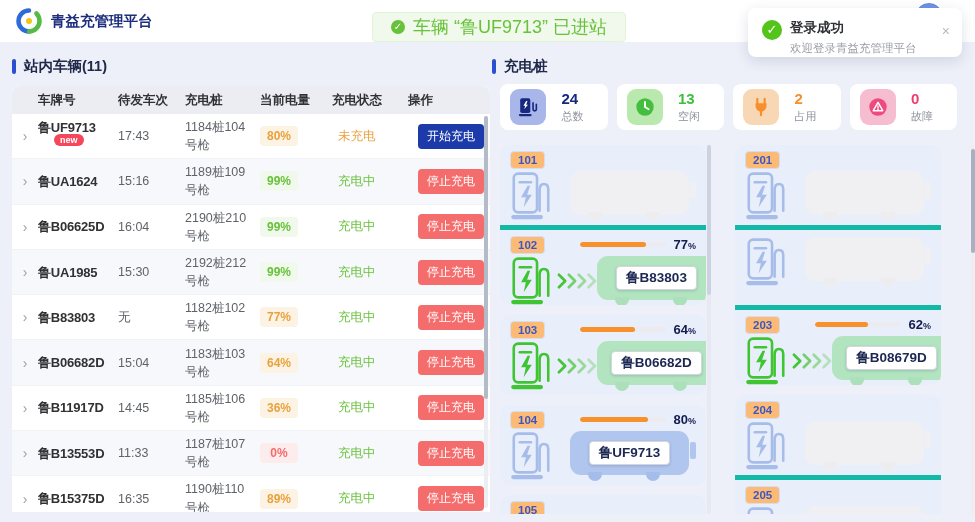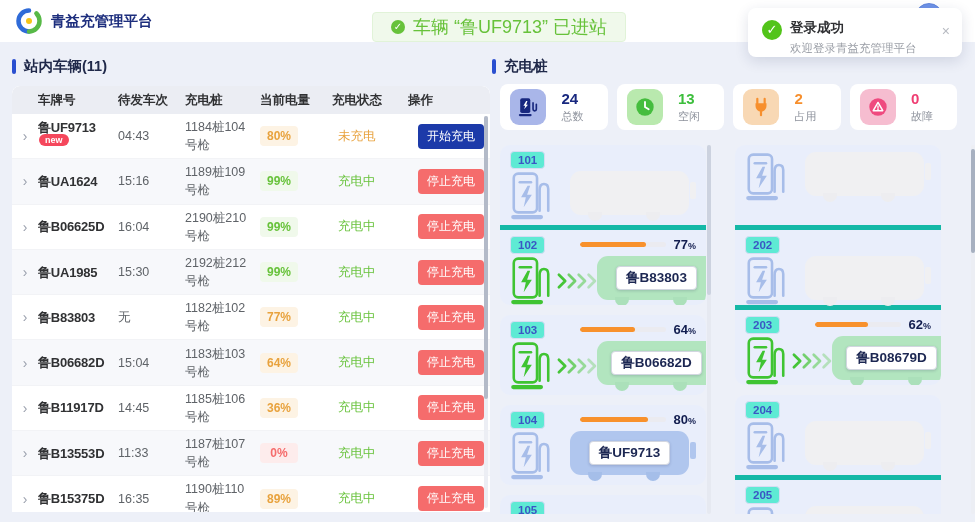--- a/index.html
+++ b/index.html
@@ -30,21 +30,21 @@
   .table{position:absolute;top:30px;left:0;right:0;bottom:0;background:#fff;border-radius:8px 8px 0 0;overflow:hidden}
   .thead,.trow{display:grid;grid-template-columns:26px 80px 67px 75px 72px 76px 1fr;align-items:center}
   .thead{height:28px;background:#ebedf3;border-radius:8px 8px 0 0}
   .thead .cell{font-size:12.5px;font-weight:700;color:#303133}
   .trow{height:45.3px;border-bottom:1px solid #f2f3f6;box-sizing:border-box;background:#fff}
   .trow.alt{background:#f7f8fb}
   .cell{overflow:hidden}
   .chev{text-align:center;color:#9aa0ad;font-size:14px;cursor:pointer}
   .plate-txt{font-size:13px;font-weight:700;color:#303133;letter-spacing:-.2px}
   .new-badge{display:inline-block;background:#f5475c;color:#fff;font-size:9px;font-weight:700;line-height:12px;
-             padding:0 6px;border-radius:7px;margin-left:1px;transform:translateY(-8px)}
+             padding:0 6px;border-radius:7px;margin-left:16px;transform:translateY(-8px)}
   .c-depart,.c-pile{font-size:12.5px;color:#5f6368}
   .c-pile{line-height:1.45;padding-right:8px}
   .batt{display:inline-block;min-width:24px;text-align:center;padding:3px 7px;border-radius:4px;font-size:12px;font-weight:600}
   .batt.warn{background:#fdf3e4;color:#e8a23d}
   .batt.good{background:#f0f9eb;color:#67c23a}
   .batt.bad{background:#fdecec;color:#f56c6c}
   .status{font-size:12.5px;padding-left:6px}
   .status.s-idle{color:#e8a23d}
   .status.s-charging{color:#67c23a}
   .act{padding-left:10px}
@@ -69,21 +69,21 @@
   .pile-col{position:absolute;top:3px;width:206px}
   #col0{left:0} #col1{left:235px}
   .col-scroll{left:207px;top:3px;bottom:0;background:#e6e9f1}
   .col-scroll .thumb{top:0;height:150px;background:#ccd2df}
   .page-scroll{left:471px;top:3px;bottom:0}
   .page-scroll .thumb{top:4px;height:104px;background:#a7b0c0}
   .pile-group{background:#e9eefb;border-radius:10px;margin-bottom:10px;overflow:hidden}
   .pile-row{padding:5px 10px;height:80px;box-sizing:border-box}
   .pile-row + .pile-row{border-top:5px solid #14b8a6}
   .row-top{display:flex;align-items:center;height:19px}
-  .pid{font-size:11.5px;font-weight:600;color:#3a57c4;background:#5eead4;border:1px solid #d5ddf3;border-radius:4px;padding:0 7px;line-height:16px}
+  .pid{font-size:11.5px;font-weight:600;color:#3a57c4;background:#fdba74;border:1px solid #d5ddf3;border-radius:4px;padding:0 7px;line-height:16px}
   .prog{margin-left:auto;display:flex;align-items:center;gap:8px}
   .track{width:86px;height:5px;border-radius:3px;background:#ebebf0;overflow:hidden}
   .fill{height:100%;border-radius:3px;background:#f8912c}
   .pct{font-size:13px;font-weight:700;color:#121d4f}
   .pct .sm{font-size:9px}
   .row-body{display:flex;align-items:center;margin-top:2px;height:50px}
   .pile-svg{width:42px;height:50px;flex:none}
   .p-idle{color:#a7bde9} .p-charging{color:#3fc432} .p-occupied{color:#a7bde9}
   .arrows{width:42px;height:18px;margin-left:3px;flex:none}
   
@@ -143,21 +143,21 @@
           <div class="cell">当前电量</div>
           <div class="cell">充电状态</div>
           <div class="cell">操作</div>
         </div>
       <div id="tbody">
   <div class="trow">
     <div class="cell chev">›</div>
     <div class="cell">
       <span class="plate-txt">鲁UF9713</span><span class="new-badge">new</span>
     </div>
-    <div class="cell c-depart">04:43</div>
+    <div class="cell c-depart">17:43</div>
     <div class="cell c-pile">1184桩104号枪</div>
     <div class="cell"><span class="batt warn">80%</span></div>
     <div class="cell status s-idle">未充电</div>
     <div class="cell act"><button class="btn start">开始充电</button></div>
   </div>
   <div class="trow alt">
     <div class="cell chev">›</div>
     <div class="cell">
       <span class="plate-txt">鲁UA1624</span>
     </div>
@@ -452,42 +452,42 @@
               </div>
             </div>
           </div>
         </div>
       <div class="vscroll col-scroll">
           <div class="thumb"></div>
         </div>
       <div class="pile-col" id="col1">
           <div class="pile-group">
             <div class="pile-row">
+              <div class="row-top">
+                <span class="pid">201</span>
+              </div>
               <div class="row-body">
   <svg class="pile-svg p-idle" viewBox="0 0 46 58">
     <g fill="none" stroke="currentColor" stroke-width="3" stroke-linecap="round">
       <rect x="3" y="3" width="27" height="45" rx="5"></rect>
       <line x1="10" y1="13" x2="23" y2="13"></line>
       <path d="M33 46V22c0-5 2-7 5-7s5 2 5 6v25"></path>
     </g>
     <path d="M19 17l-7.5 13.5h5.5L14.5 42l9.5-14.5h-5.5L22 17z" fill="currentColor"></path>
     <rect x="0" y="51" width="37" height="5" rx="2.5" fill="currentColor"></rect>
   </svg>
   <div class="bus ghost">
     <div class="bus-body"></div>
     <div class="bus-tab"></div>
                   <div class="wheel w1"></div>
                   <div class="wheel w2"></div>
   </div>
               </div>
             </div>
             <div class="pile-row">
-              <div class="row-top">
-                <span class="pid">202</span>
-              </div>
               <div class="row-body">
   <svg class="pile-svg p-idle" viewBox="0 0 46 58">
     <g fill="none" stroke="currentColor" stroke-width="3" stroke-linecap="round">
       <rect x="3" y="3" width="27" height="45" rx="5"></rect>
       <line x1="10" y1="13" x2="23" y2="13"></line>
       <path d="M33 46V22c0-5 2-7 5-7s5 2 5 6v25"></path>
     </g>
     <path d="M19 17l-7.5 13.5h5.5L14.5 42l9.5-14.5h-5.5L22 17z" fill="currentColor"></path>
     <rect x="0" y="51" width="37" height="5" rx="2.5" fill="currentColor"></rect>
   </svg>

